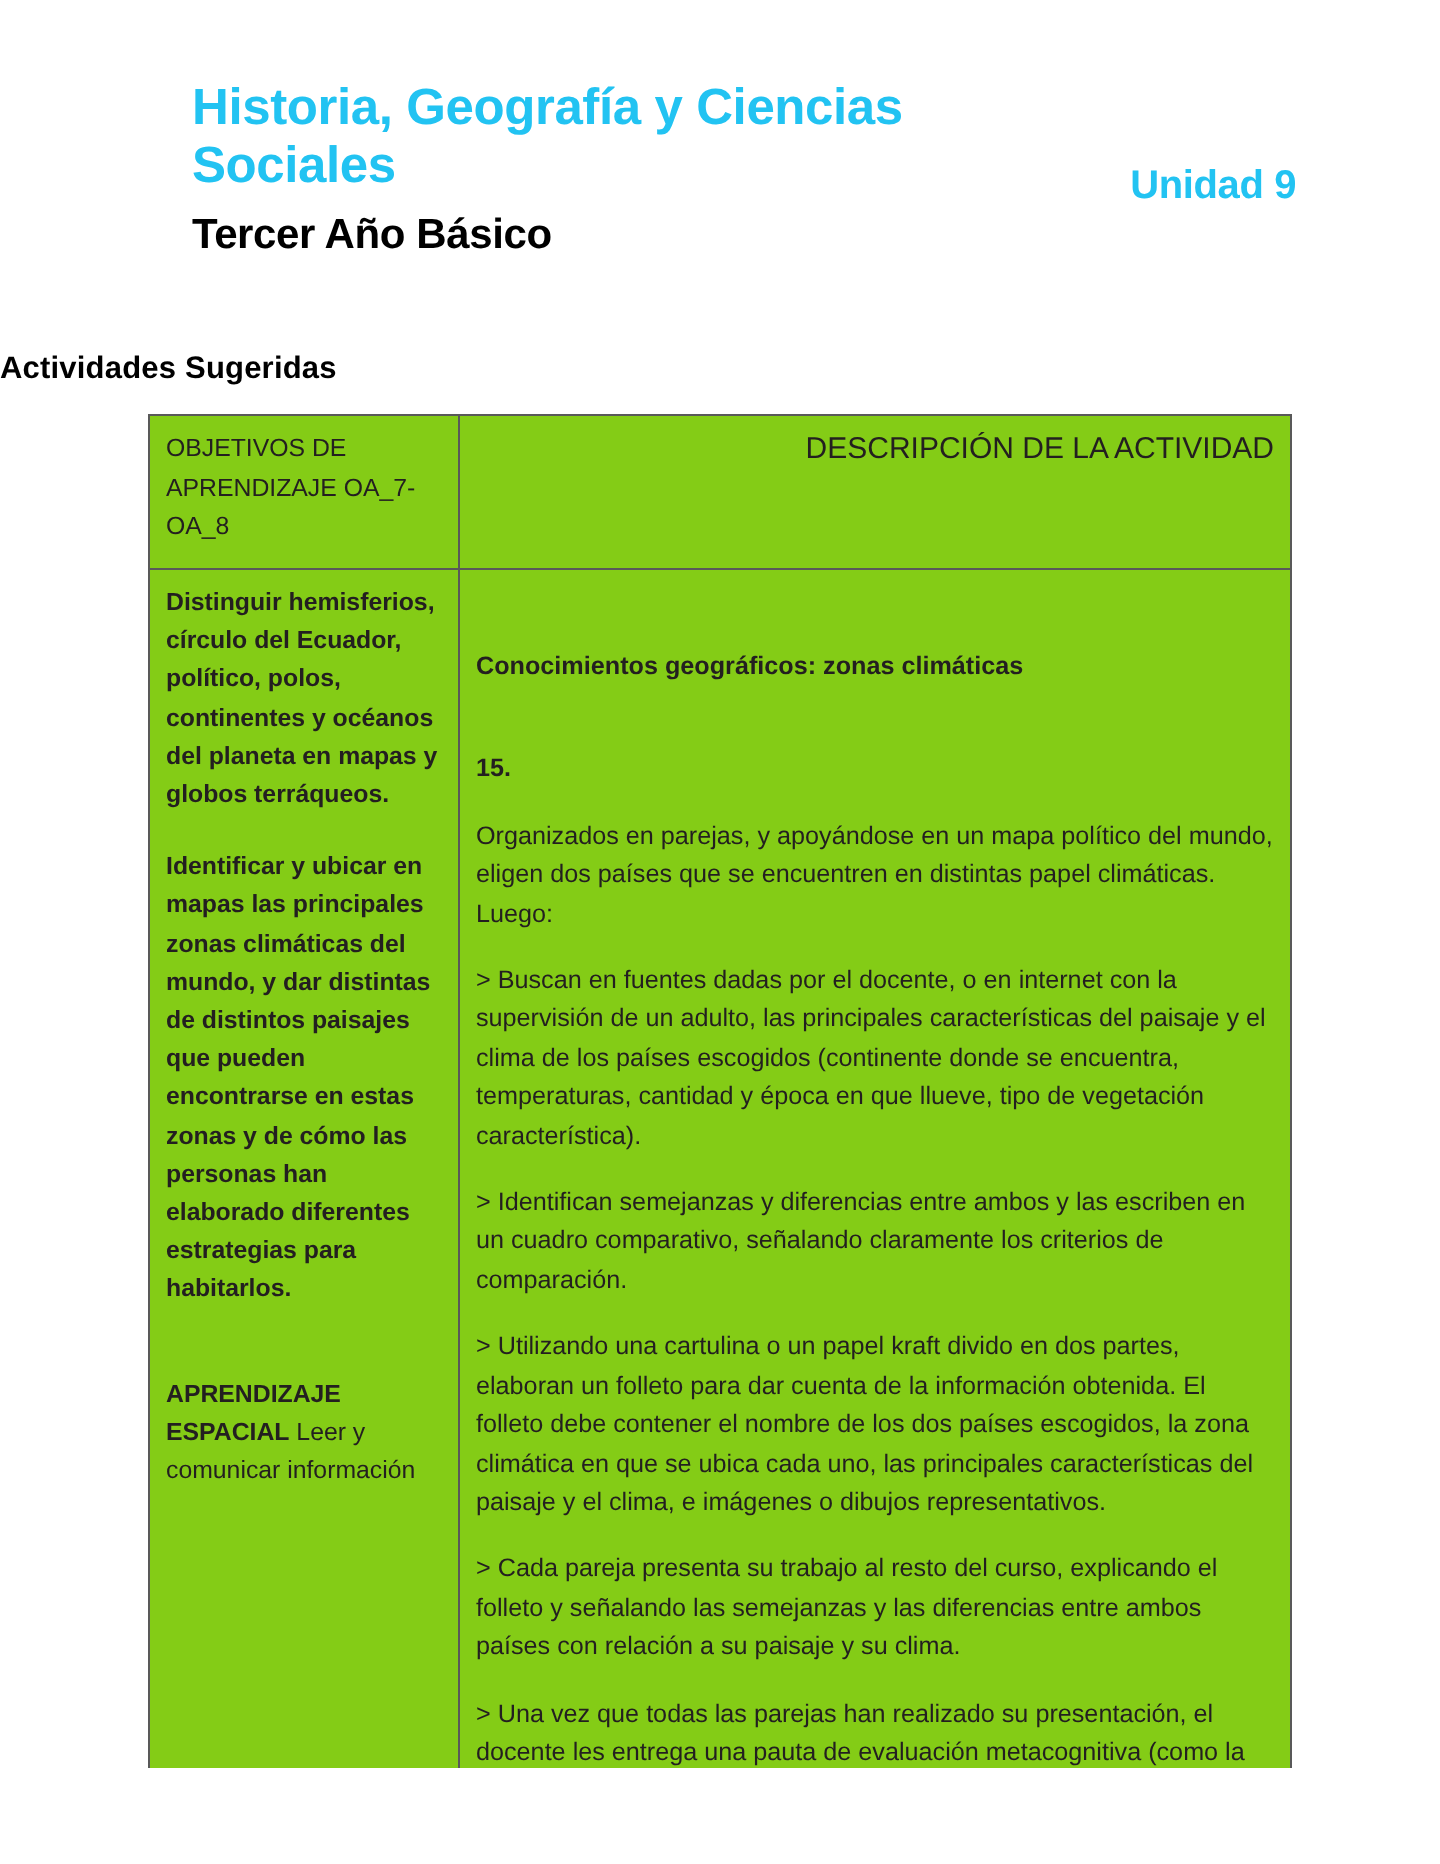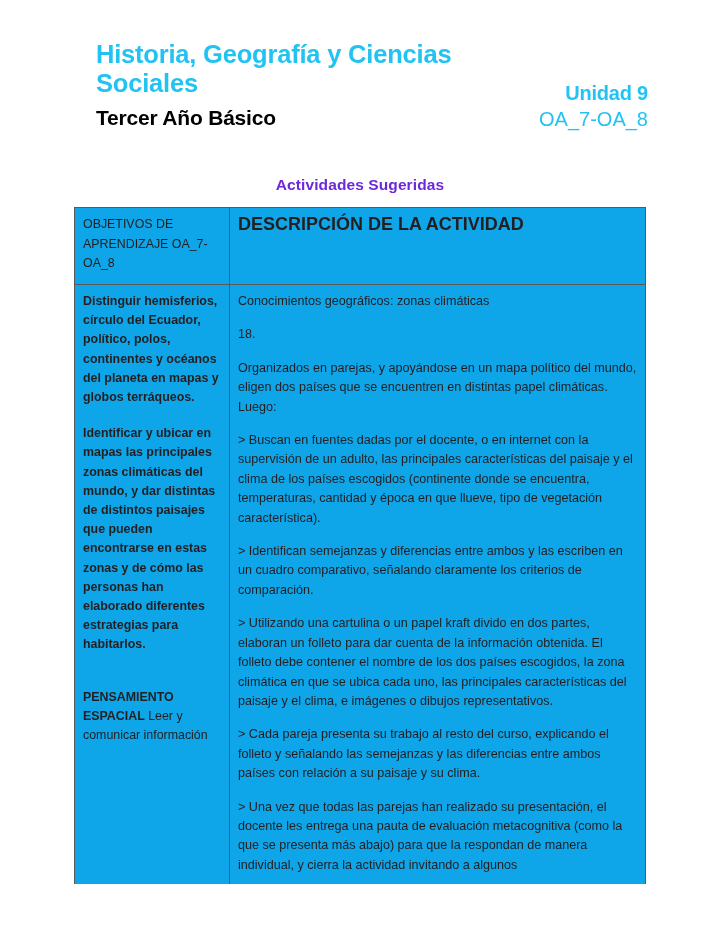--- a/index.html
+++ b/index.html
@@ -73,59 +73,58 @@
     color: #22C3F2;
     letter-spacing: 0px;
   }
 
   
   .section-title {
     position: absolute;
     left: 0;
     top: 176px;
     width: 720px;
-    text-align: center;
     font-size: 15.5px;
     font-weight: bold;
-    color: #6d28d9;
+    color: #000000;
     letter-spacing: 0.1px;
   }
 
   
   .activity-table {
     position: absolute;
     left: 74px;
     top: 207px;
     width: 571px;
     border-collapse: collapse;
     table-layout: fixed;
   }
   .activity-table td,
   .activity-table th {
     border: 1px solid #595959;
     vertical-align: top;
     padding: 7px 8px 7px 8px;
-    background: #0ea5e9;
+    background: #84cc16;
   }
   .col-objetivos { width: 155px; }
   .col-descripcion { width: 416px; }
 
   .th-objetivos {
     font-size: 12.4px;
     font-weight: normal;
     line-height: 19.5px;
     text-align: left;
     color: #231f20;
     height: 62px;
   }
   .th-descripcion {
-    font-size: 18px;
-    font-weight: bold;
+    font-size: 15px;
+    font-weight: normal;
     line-height: 19.5px;
-    text-align: left;
+    text-align: right;
     color: #231f20;
   }
 
   .cell-objetivos {
     font-size: 12.4px;
     line-height: 19.2px;
     color: #231f20;
     padding-top: 8px;
   }
   .obj-para {
@@ -142,21 +141,21 @@
     line-height: 19.4px;
     color: #231f20;
     padding-top: 8px;
     padding-left: 9px;
     padding-right: 10px;
   }
   .desc-para {
     margin: 0 0 14px 0;
   }
   .desc-para:last-child { margin-bottom: 18px; }
-  .desc-bold { font-weight: normal; }
+  .desc-bold { font-weight: bold; margin-top: 32px; }
 
   
   .table-clip {
     position: absolute;
     left: 0;
     top: 0;
     width: 720px;
     height: 884px;
     overflow: hidden;
   }
@@ -164,21 +163,20 @@
 </head>
 <body>
 
 <div class="page">
 
   <div class="doc-header">
     <div class="subject-title">Historia, Geografía y Ciencias Sociales</div>
     <div class="grade-line">Tercer Año Básico</div>
     <div class="unit-block">
       <div class="unit-label">Unidad 9</div>
-      <div class="oa-label">OA_7-OA_8</div>
     </div>
   </div>
 
   <div class="section-title">Actividades Sugeridas</div>
 
   <div class="table-clip">
     <table class="activity-table">
       <colgroup>
         <col class="col-objetivos">
         <col class="col-descripcion">
@@ -188,25 +186,25 @@
           <th class="th-objetivos">OBJETIVOS DE APRENDIZAJE OA_7-OA_8</th>
           <th class="th-descripcion">DESCRIPCIÓN DE LA ACTIVIDAD</th>
         </tr>
       </thead>
       <tbody>
         <tr>
           <td class="cell-objetivos">
             <p class="obj-para">Distinguir hemisferios, círculo del Ecuador, político, polos, continentes y océanos del planeta en mapas y globos terráqueos.</p>
             <p class="obj-para">Identificar y ubicar en mapas las principales zonas climáticas del mundo, y dar distintas de distintos paisajes que pueden encontrarse en estas zonas y de cómo las personas han elaborado diferentes estrategias para habitarlos.</p>
             <div class="obj-spacer"></div>
-            <p class="obj-para obj-normal"><span class="obj-strong">PENSAMIENTO ESPACIAL</span><span class="obj-normal"> Leer y comunicar información</span></p>
+            <p class="obj-para obj-normal"><span class="obj-strong">APRENDIZAJE ESPACIAL</span><span class="obj-normal"> Leer y comunicar información</span></p>
           </td>
           <td class="cell-descripcion">
             <p class="desc-para desc-bold">Conocimientos geográficos: zonas climáticas</p>
-            <p class="desc-para desc-bold">18.</p>
+            <p class="desc-para desc-bold">15.</p>
             <p class="desc-para">Organizados en parejas, y apoyándose en un mapa político del mundo, eligen dos países que se encuentren en distintas papel climáticas. Luego:</p>
             <p class="desc-para">&gt; Buscan en fuentes dadas por el docente, o en internet con la supervisión de un adulto, las principales características del paisaje y el clima de los países escogidos (continente donde se encuentra, temperaturas, cantidad y época en que llueve, tipo de vegetación característica).</p>
             <p class="desc-para">&gt; Identifican semejanzas y diferencias entre ambos y las escriben en un cuadro comparativo, señalando claramente los criterios de comparación.</p>
             <p class="desc-para">&gt; Utilizando una cartulina o un papel kraft divido en dos partes, elaboran un folleto para dar cuenta de la información obtenida. El folleto debe contener el nombre de los dos países escogidos, la zona climática en que se ubica cada uno, las principales características del paisaje y el clima, e imágenes o dibujos representativos.</p>
             <p class="desc-para">&gt; Cada pareja presenta su trabajo al resto del curso, explicando el folleto y señalando las semejanzas y las diferencias entre ambos países con relación a su paisaje y su clima.</p>
             <p class="desc-para">&gt; Una vez que todas las parejas han realizado su presentación, el docente les entrega una pauta de evaluación metacognitiva (como la que se presenta más abajo) para que la respondan de manera individual, y cierra la actividad invitando a algunos</p>
           </td>
         </tr>
       </tbody>
     </table>

